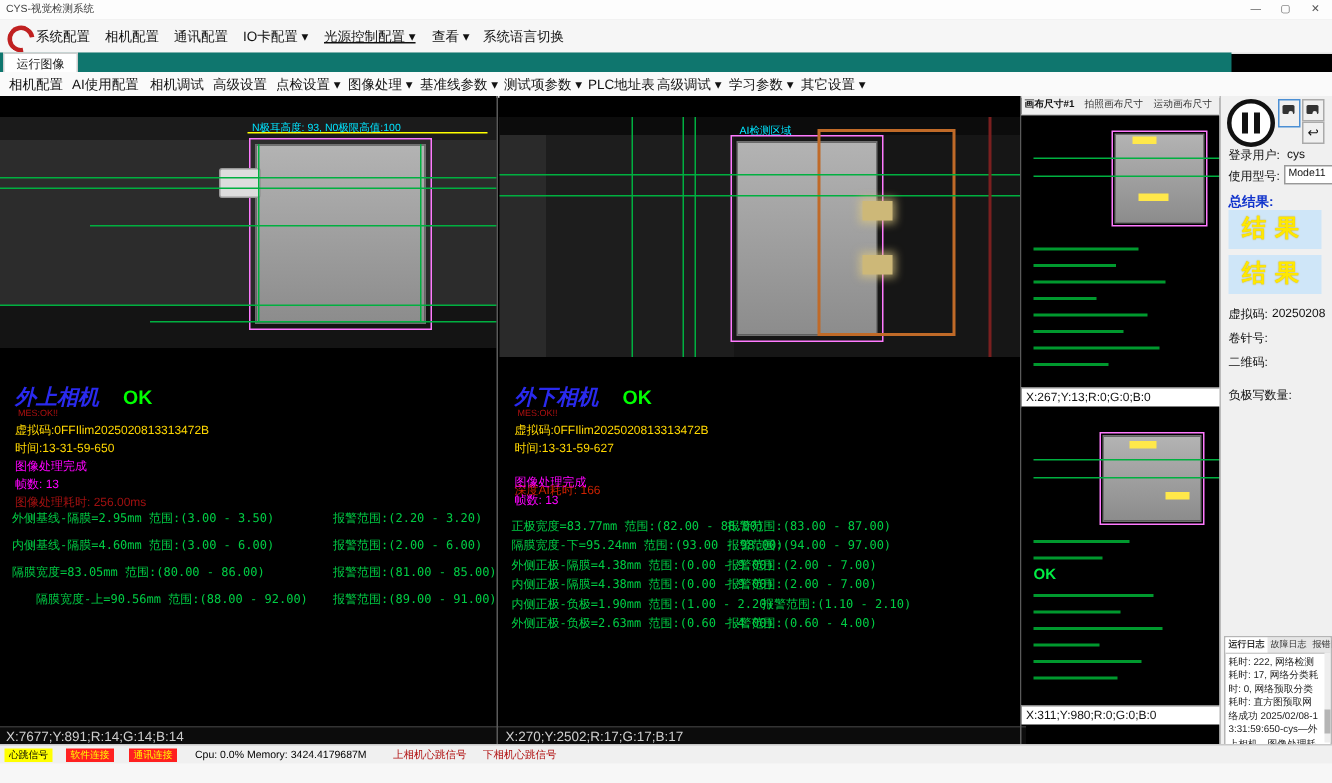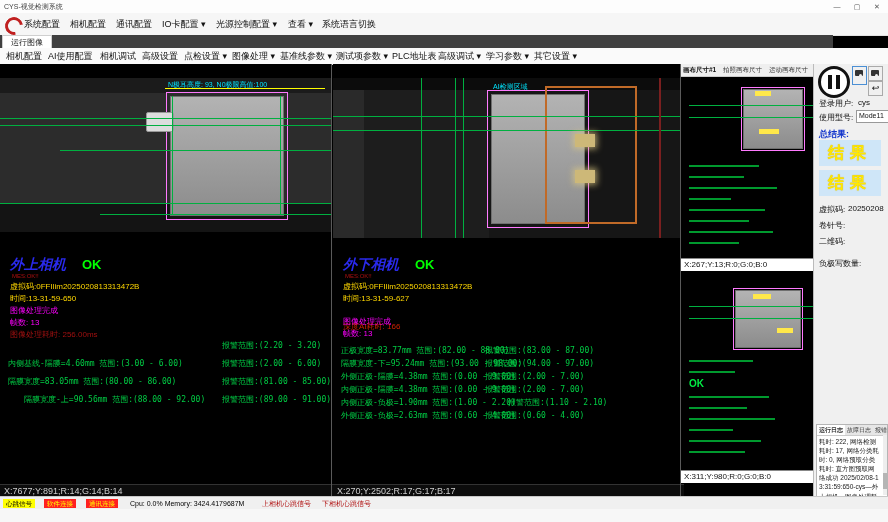--- a/index.html
+++ b/index.html
@@ -5,21 +5,21 @@
   html,body{margin:0;padding:0;background:#d8d8d8;}
   #app{position:relative;width:888px;height:522px;overflow:hidden;
        font-family:"Liberation Sans",sans-serif;background:#000;user-select:none;}
   .abs{position:absolute;}
   
   .titlebar{left:0;top:0;width:888px;height:13px;background:#fdfdfd;border-bottom:1px solid #e0e0e0;color:#444;font-size:7px;line-height:13px;}
   .winbtn{display:inline-block;width:18px;text-align:center;color:#555;font-size:7px;line-height:13px;}
   .menubar{left:0;top:13px;width:888px;height:22px;background:#f6f6f6;border-bottom:1px solid #e3e3e3;padding-left:20px;}
   .menuitem{position:absolute;top:0;height:22px;line-height:22px;font-size:9px;color:#111;white-space:nowrap;}
   .logo{position:absolute;left:5px;top:4px;width:12px;height:12px;border:3px solid #c02020;border-right-color:transparent;border-radius:50%;transform:rotate(35deg);}
-  .tabrow{left:0;top:35px;width:821px;height:13px;background:#404040;border-bottom:1px solid #d5d5d5;padding-left:12px;}
+  .tabrow{left:0;top:35px;width:821px;height:13px;background:#0f766e;border-bottom:1px solid #d5d5d5;}
   .tab{position:absolute;left:2px;top:0;height:13px;line-height:13px;padding:0 8px;background:#fff;border:1px solid #cfcfcf;border-bottom:none;font-size:8px;color:#222;}
   .toolbar{left:0;top:48px;width:888px;height:16px;background:#fafafa;border-bottom:1px solid #dcdcdc;}
   .toolitem{position:absolute;top:0;height:16px;line-height:16px;font-size:9px;color:#111;white-space:nowrap;}
   
   .cam{background:#000;}
   .vline{position:absolute;width:1px;}
   .hline{position:absolute;height:1px;}
   .coordstrip{background:#0c0c0c;border-top:1px solid #333;color:#cfcfcf;font-size:9px;line-height:12px;padding-left:4px;}
   .ministrip{background:#fff;color:#111;font-size:8px;line-height:12px;padding-left:3px;border-top:1px solid #888;}
   .cyantxt{color:#00e5ff;font-size:7px;white-space:nowrap;}
@@ -64,21 +64,21 @@
       <span class="winbtn">✕</span>
     </span>
   </div>
 
   <div class="abs menubar">
     <span class="logo"></span>
     <span class="menuitem" style="left:24px;">系统配置</span>
     <span class="menuitem" style="left:70px;">相机配置</span>
     <span class="menuitem" style="left:116px;">通讯配置</span>
     <span class="menuitem" style="left:162px;">IO卡配置 ▾</span>
-    <span class="menuitem" style="left:216px;">光源控制配置 ▾</span>
+    <span class="menuitem" style="left:216px;text-decoration:underline;">光源控制配置 ▾</span>
     <span class="menuitem" style="left:288px;">查看 ▾</span>
     <span class="menuitem" style="left:322px;">系统语言切换</span>
   </div>
 
   <div class="abs tabrow">
     <span class="tab">运行图像</span>
   </div>
 
   <div class="abs toolbar">
     <span class="toolitem" style="left:6px;">相机配置</span>
@@ -116,20 +116,21 @@
 
     <span class="abs camname" style="left:10px;top:192px;">外上相机</span>
     <span class="abs okbig" style="left:82px;top:193px;">OK</span>
     <span class="abs mestiny" style="left:12px;top:209px;">MES:OK!!</span>
     <span class="abs ytxt" style="left:10px;top:217px;">虚拟码:0FFIlim2025020813313472B</span>
     <span class="abs ytxt" style="left:10px;top:229px;">时间:13-31-59-650</span>
     <span class="abs mtxt" style="left:10px;top:241px;">图像处理完成</span>
     <span class="abs mtxt" style="left:10px;top:253px;">帧数: 13</span>
     <span class="abs drtxt" style="left:10px;top:265px;">图像处理耗时: 256.00ms</span>
 
+    <span class="abs meas" style="left:8px;top:276px;">外侧基线-隔膜=2.95mm 范围:(3.00 - 3.50)</span>
     <span class="abs meas" style="left:222px;top:276px;">报警范围:(2.20 - 3.20)</span>
     <span class="abs meas" style="left:8px;top:294px;">内侧基线-隔膜=4.60mm 范围:(3.00 - 6.00)</span>
     <span class="abs meas" style="left:222px;top:294px;">报警范围:(2.00 - 6.00)</span>
     <span class="abs meas" style="left:8px;top:312px;">隔膜宽度=83.05mm 范围:(80.00 - 86.00)</span>
     <span class="abs meas" style="left:222px;top:312px;">报警范围:(81.00 - 85.00)</span>
     <span class="abs meas" style="left:8px;top:330px;margin-left:16px;">隔膜宽度-上=90.56mm 范围:(88.00 - 92.00)</span>
     <span class="abs meas" style="left:222px;top:330px;">报警范围:(89.00 - 91.00)</span>
   </div>
   <div class="abs coordstrip" style="left:0;top:484px;width:331px;height:12px;">
     <span>X:7677;Y:891;R:14;G:14;B:14</span>

